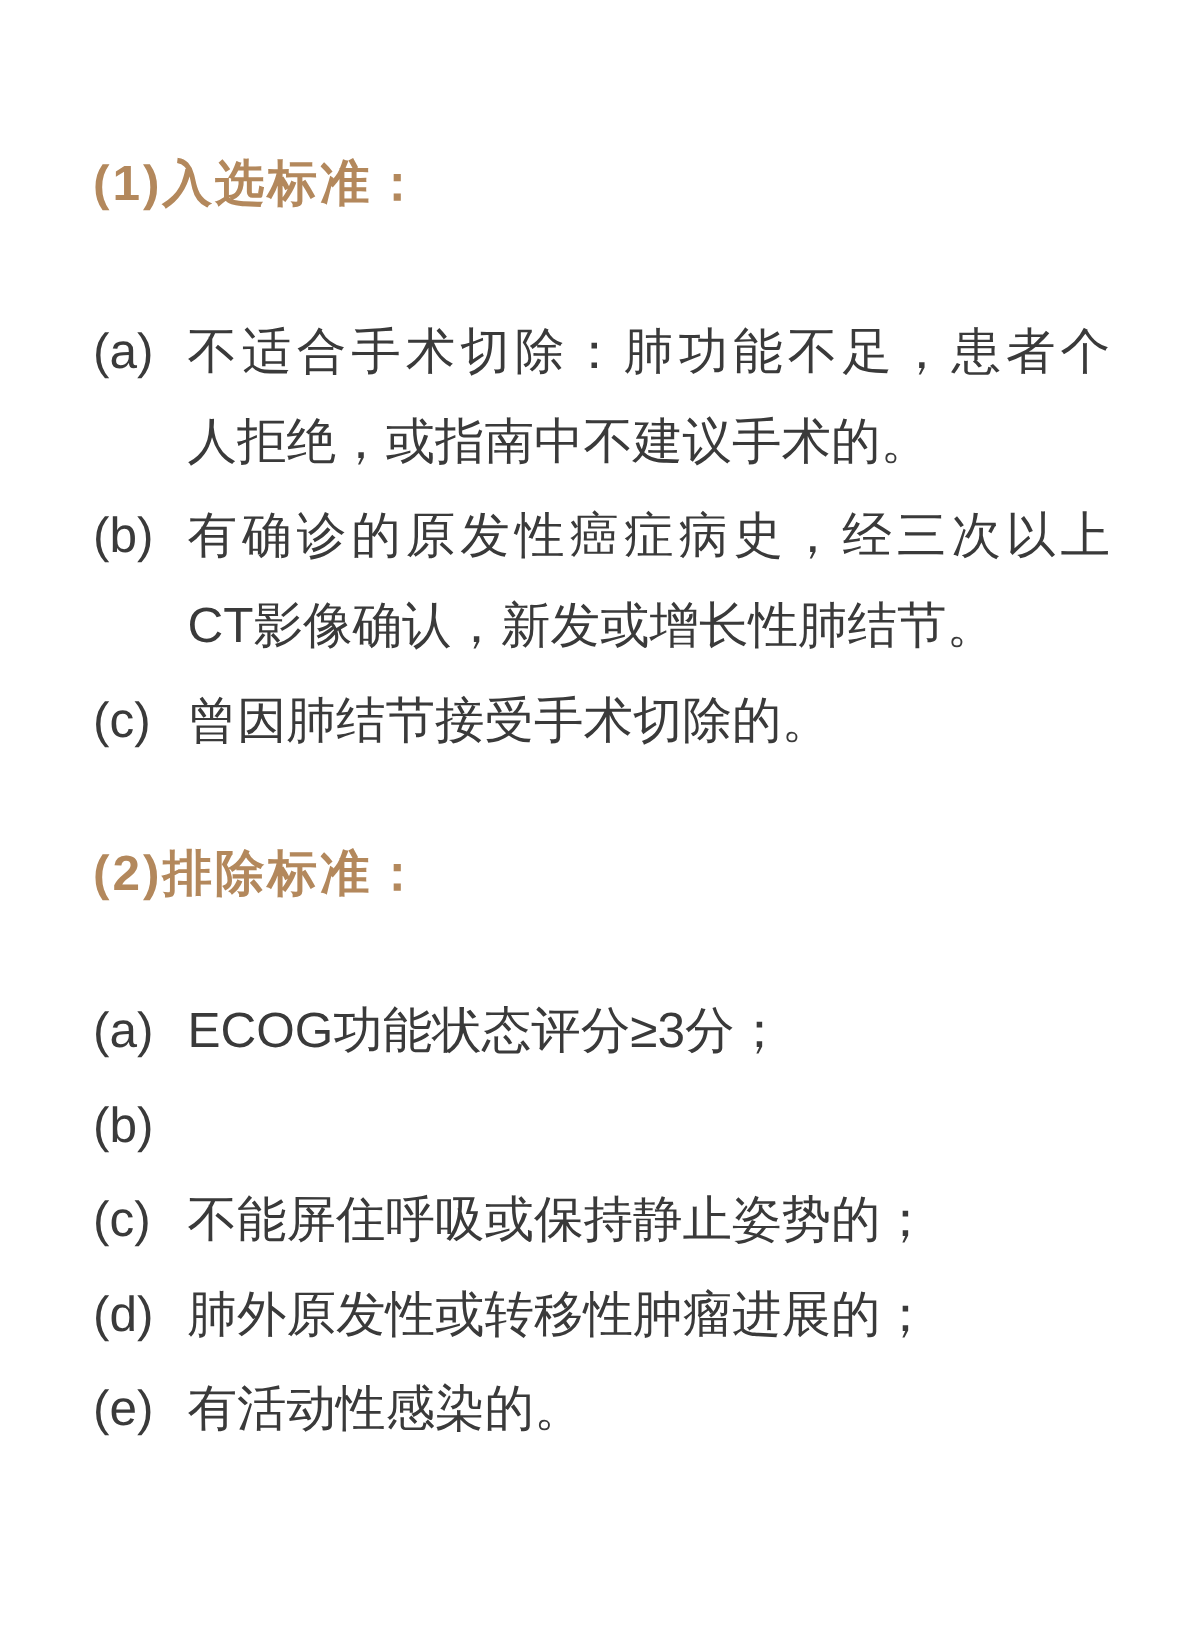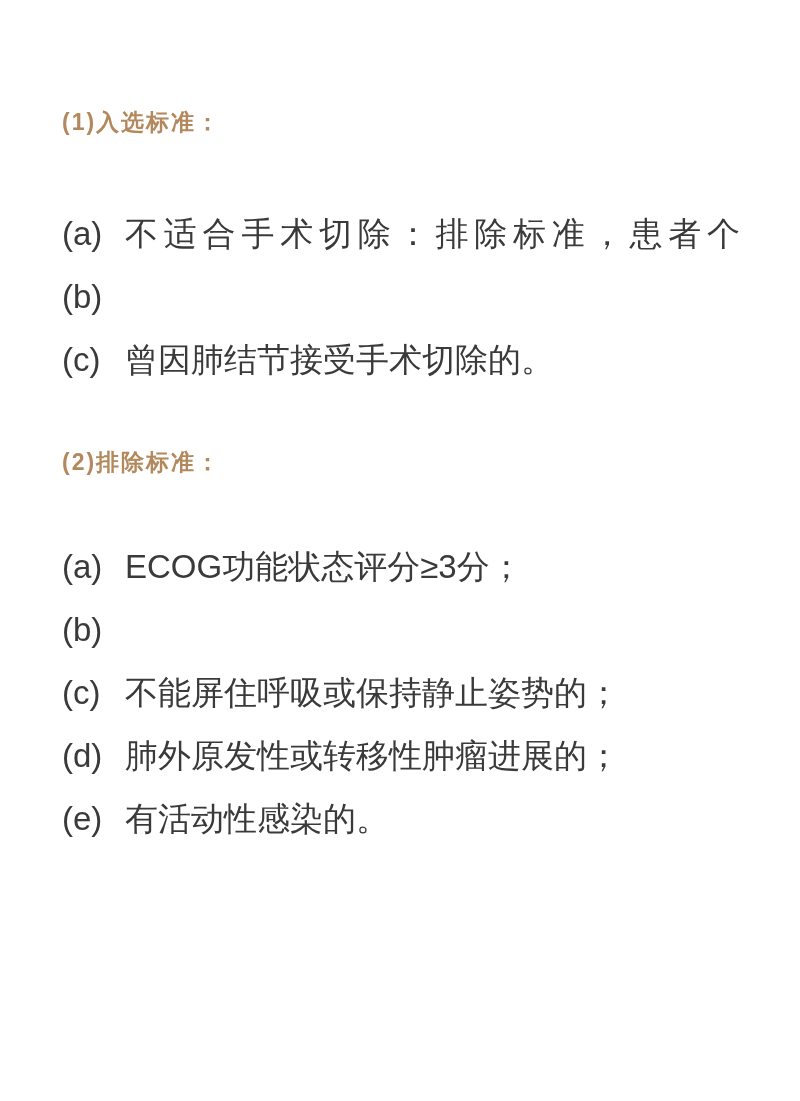--- a/index.html
+++ b/index.html
@@ -25,21 +25,21 @@
     font-weight:700;
     font-size:38px;line-height:44px;
     letter-spacing:1px;
     background:linear-gradient(180deg,var(--title-gradient-top) 8%,var(--title-gradient-bottom) 92%);
     -webkit-background-clip:text;background-clip:text;
     color:transparent;
     width:max-content;
   }
   h2{
     margin:58px 0 0 0;
-    font-size:23px;line-height:40px;
+    font-size:33px;line-height:40px;
     font-weight:700;
     letter-spacing:2px;
     color:var(--heading-accent);
   }
   section ol{
     list-style:none;
     margin:62px 0 0 0;
     padding:0;
   }
   section:nth-child(2) h2{margin-top:52px;}
@@ -64,26 +64,29 @@
 <body>
 
 <main>
   <div id="sections">
       <section>
         <h2>(1)入选标准：</h2>
         <ol>
           <li>
             <span class="label">(a)</span>
             <div class="text">
-              <div class="line just">不适合手术切除：排除标准，患者个</div>
+              <div class="line just">不适合手术切除：肺功能不足，患者个</div>
+              <div class="line">人拒绝，或指南中不建议手术的。</div>
             </div>
           </li>
           <li>
             <span class="label">(b)</span>
             <div class="text">
+              <div class="line just">有确诊的原发性癌症病史，经三次以上</div>
+              <div class="line">CT影像确认，新发或增长性肺结节。</div>
             </div>
           </li>
           <li>
             <span class="label">(c)</span>
             <div class="text">
               <div class="line">曾因肺结节接受手术切除的。</div>
             </div>
           </li>
         </ol>
       </section>

